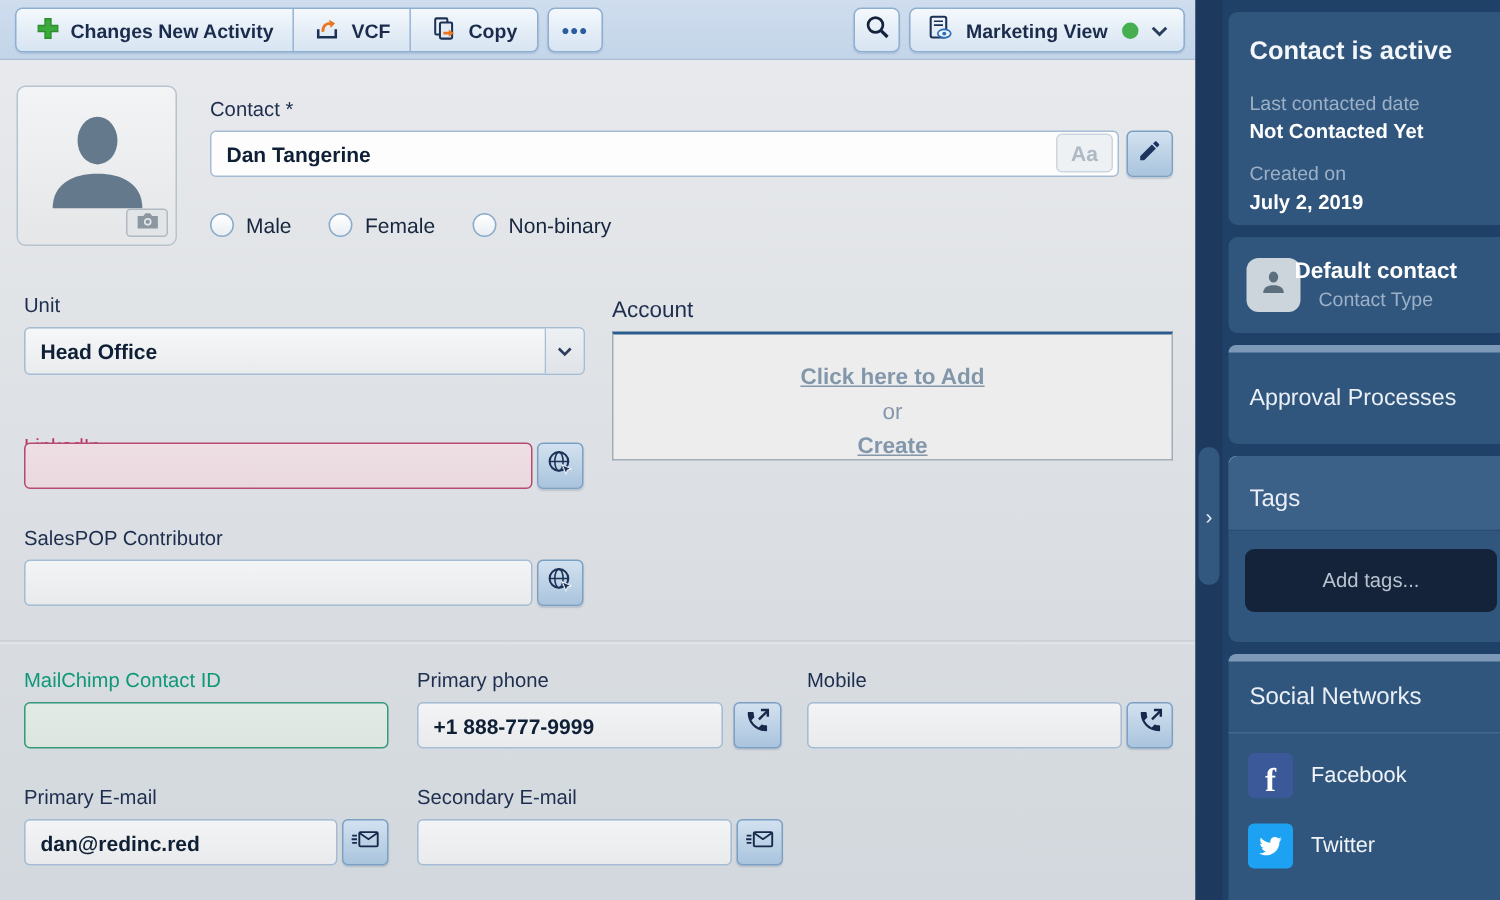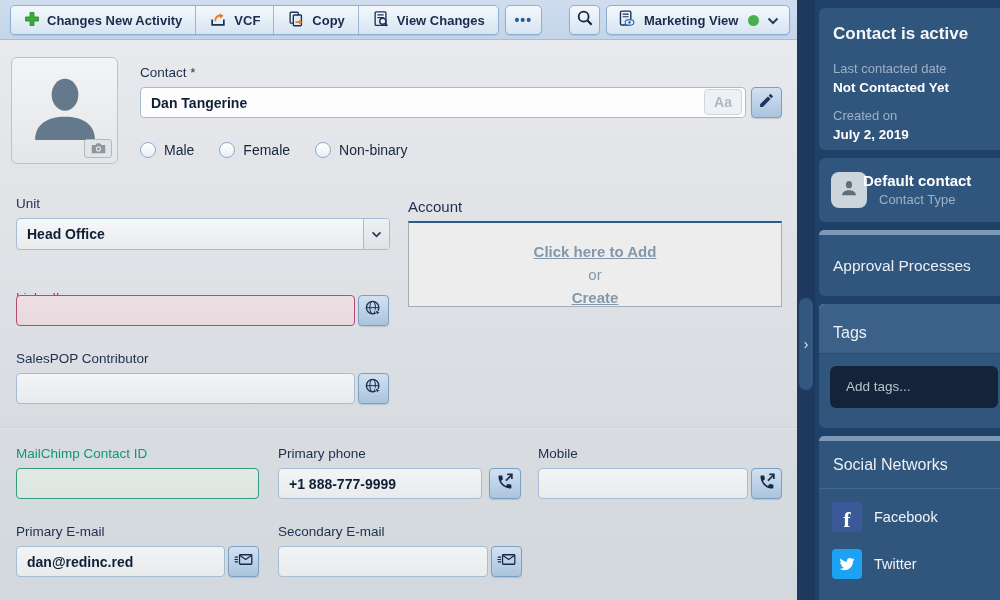--- a/index.html
+++ b/index.html
@@ -43,21 +43,21 @@
   .sidebar { position:absolute; left:797px; top:0; width:203px; height:600px; background:#1f4067; }
   .edge { position:absolute; left:0; top:0; width:18px; height:600px; background:#1d3a5e; }
   .handle { position:absolute; left:2px; top:298px; width:14px; height:92px; background:#33587f; border-radius:7px; display:flex; align-items:center; justify-content:center; color:#e3ebf2; font-size:14px; cursor:pointer; }
   .panel { position:absolute; left:22px; width:186px; background:#31567d; border-radius:6px; }
   .cap::before { content:""; position:absolute; left:0; top:0; right:0; height:5px; background:#7d99b7; border-radius:6px 6px 0 0; }
   .p-title { position:absolute; left:14px; font-size:17px; font-weight:bold; color:#f4f7fa; }
   .p-muted { position:absolute; left:14px; font-size:13px; color:#9cb1c7; }
   .p-val { position:absolute; left:14px; font-size:13.5px; font-weight:bold; color:#ffffff; }
   .avatar { position:absolute; left:12px; top:14px; width:36px; height:36px; border-radius:8px; background:#ccd4dc; display:flex; align-items:center; justify-content:center; }
   .tags-header { position:absolute; left:0; top:0; width:100%; height:50px; background:#3c6189; border-radius:6px 6px 0 0; border-bottom:1px solid #2a4c74; }
-  .tags-input { position:absolute; left:11px; top:62px; width:168px; height:42px; background:#15233a; border:none; border-radius:6px; color:#b7c3d0; font-size:13.5px; padding:0 16px; line-height:42px; cursor:text; }
+  .tags-input { position:absolute; left:11px; top:62px; width:168px; height:42px; background:#15233a; border:none; border-radius:6px; color:#b7c3d0; font-size:13.5px; padding:0 16px; line-height:42px; cursor:text;text-align:center; }
   .soc-div { position:absolute; left:0; top:52px; width:100%; height:1px; background:#446890; }
   .soc-row { position:absolute; left:13px; display:flex; align-items:center; gap:12px; cursor:pointer; }
   .soc-icon { width:30px; height:30px; border-radius:4px; display:flex; align-items:center; justify-content:center; }
   .soc-lbl { font-size:14.5px; color:#f0f4f8; }
   .fb-f { color:#fff; font-family:"Liberation Serif",serif; font-weight:bold; font-size:22px; line-height:1; margin-top:5px; }
 </style>
 </head>
 <body>
 
 <div class="app">
@@ -81,29 +81,20 @@
         </div>
         <div class="tb-btn">
           <span><svg width="18" height="18" viewBox="0 0 20 20">
                 <rect x="3.5" y="2.5" width="9" height="12" rx="1" fill="#eef3f8" stroke="#1c3156" stroke-width="1.5"></rect>
                 <rect x="7" y="5.5" width="9" height="12" rx="1" fill="#e3ecf5" stroke="#1c3156" stroke-width="1.5"></rect>
                 <path d="M9.5 13.5h5" stroke="#e87722" stroke-width="2"></path>
                 <path d="M13.5 10.8l4 2.7-4 2.7z" fill="#e87722"></path>
               </svg></span>
           <span>Copy</span>
         </div>
-        <div class="tb-btn">
-          <span><svg width="18" height="18" viewBox="0 0 20 20">
-                <rect x="3.5" y="2" width="12" height="15" rx="1" fill="none" stroke="#1c3156" stroke-width="1.5"></rect>
-                <path d="M6 5.5h7M6 8.5h7" stroke="#1c3156" stroke-width="1.3"></path>
-                <circle cx="12" cy="12.5" r="3.4" fill="#f2f6fa" stroke="#1c3156" stroke-width="1.6"></circle>
-                <path d="M14.4 15l2.6 2.6" stroke="#1c3156" stroke-width="2"></path>
-              </svg></span>
-          <span>View Changes</span>
-        </div>
       </div>
       <div class="tb-solo more-btn">
           <span>•••</span>
         </div>
     </div>
     <div class="tb-solo search-btn">
       <span><svg width="18" height="18" viewBox="0 0 20 20">
             <circle cx="8.5" cy="8.5" r="5.5" fill="none" stroke="#14233c" stroke-width="2"></circle>
             <path d="M12.8 12.8l4.6 4.6" stroke="#14233c" stroke-width="2.4"></path>
           </svg></span>

